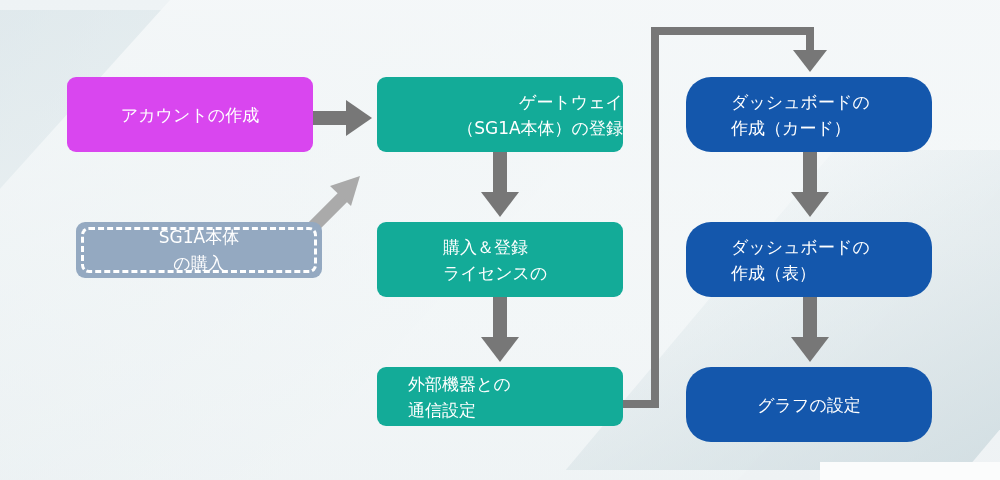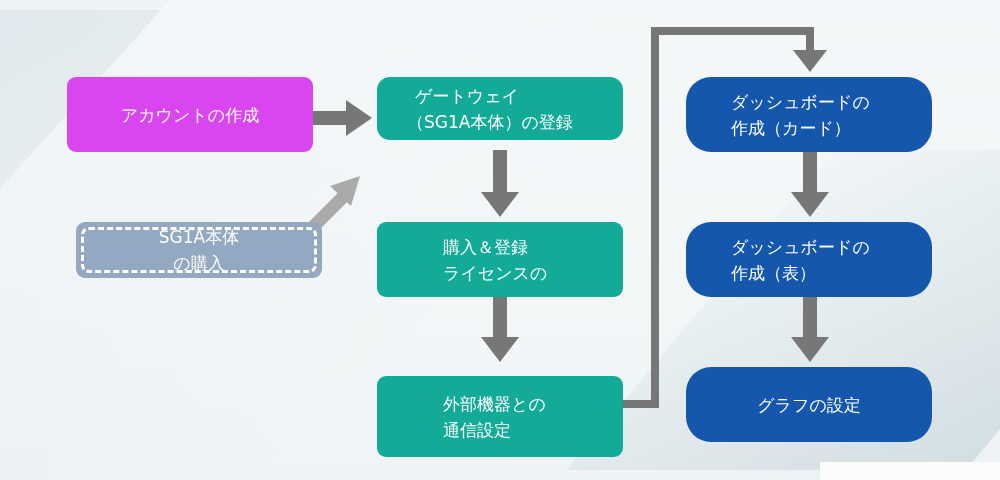--- a/index.html
+++ b/index.html
@@ -80,31 +80,31 @@
 <div class="box orange" style="left:67px;top:77px;width:246px;height:75px;">
   <span class="txt">アカウントの作成</span>
 </div>
 
 <div class="box grey" style="left:76px;top:222px;width:246px;height:56px;">
   <div class="dashed"></div>
   <span class="txt center">SG1A本体</span>
   <span class="txt center">の購入</span>
 </div>
 
-<div class="box teal" style="left:377px;top:77px;width:246px;height:63px;align-items:flex-start;padding-left:38px;border-radius:13px;">
+<div class="box teal" style="left:377px;top:77px;width:246px;height:75px;align-items:flex-end;padding-left:38px;">
   <span class="txt">ゲートウェイ</span>
   <span class="txt" style="margin-left:-8px;">（SG1A本体）の登録</span>
 </div>
 
 <div class="box teal" style="left:377px;top:222px;width:246px;height:75px;align-items:flex-start;padding-left:66px;">
   <span class="txt">購入＆登録</span>
   <span class="txt">ライセンスの</span>
 </div>
 
-<div class="box teal" style="left:377px;top:367px;width:246px;height:81px;align-items:flex-start;padding-left:66px;margin-top:9px;">
+<div class="box teal" style="left:377px;top:367px;width:246px;height:59px;align-items:flex-start;padding-left:31px;">
   <span class="txt">外部機器との</span>
   <span class="txt">通信設定</span>
 </div>
 
 <div class="box blue" style="left:686px;top:77px;width:246px;height:75px;align-items:flex-start;padding-left:45px;">
   <span class="txt">ダッシュボードの</span>
   <span class="txt">作成（カード）</span>
 </div>
 
 <div class="box blue" style="left:686px;top:222px;width:246px;height:75px;align-items:flex-start;padding-left:45px;">

